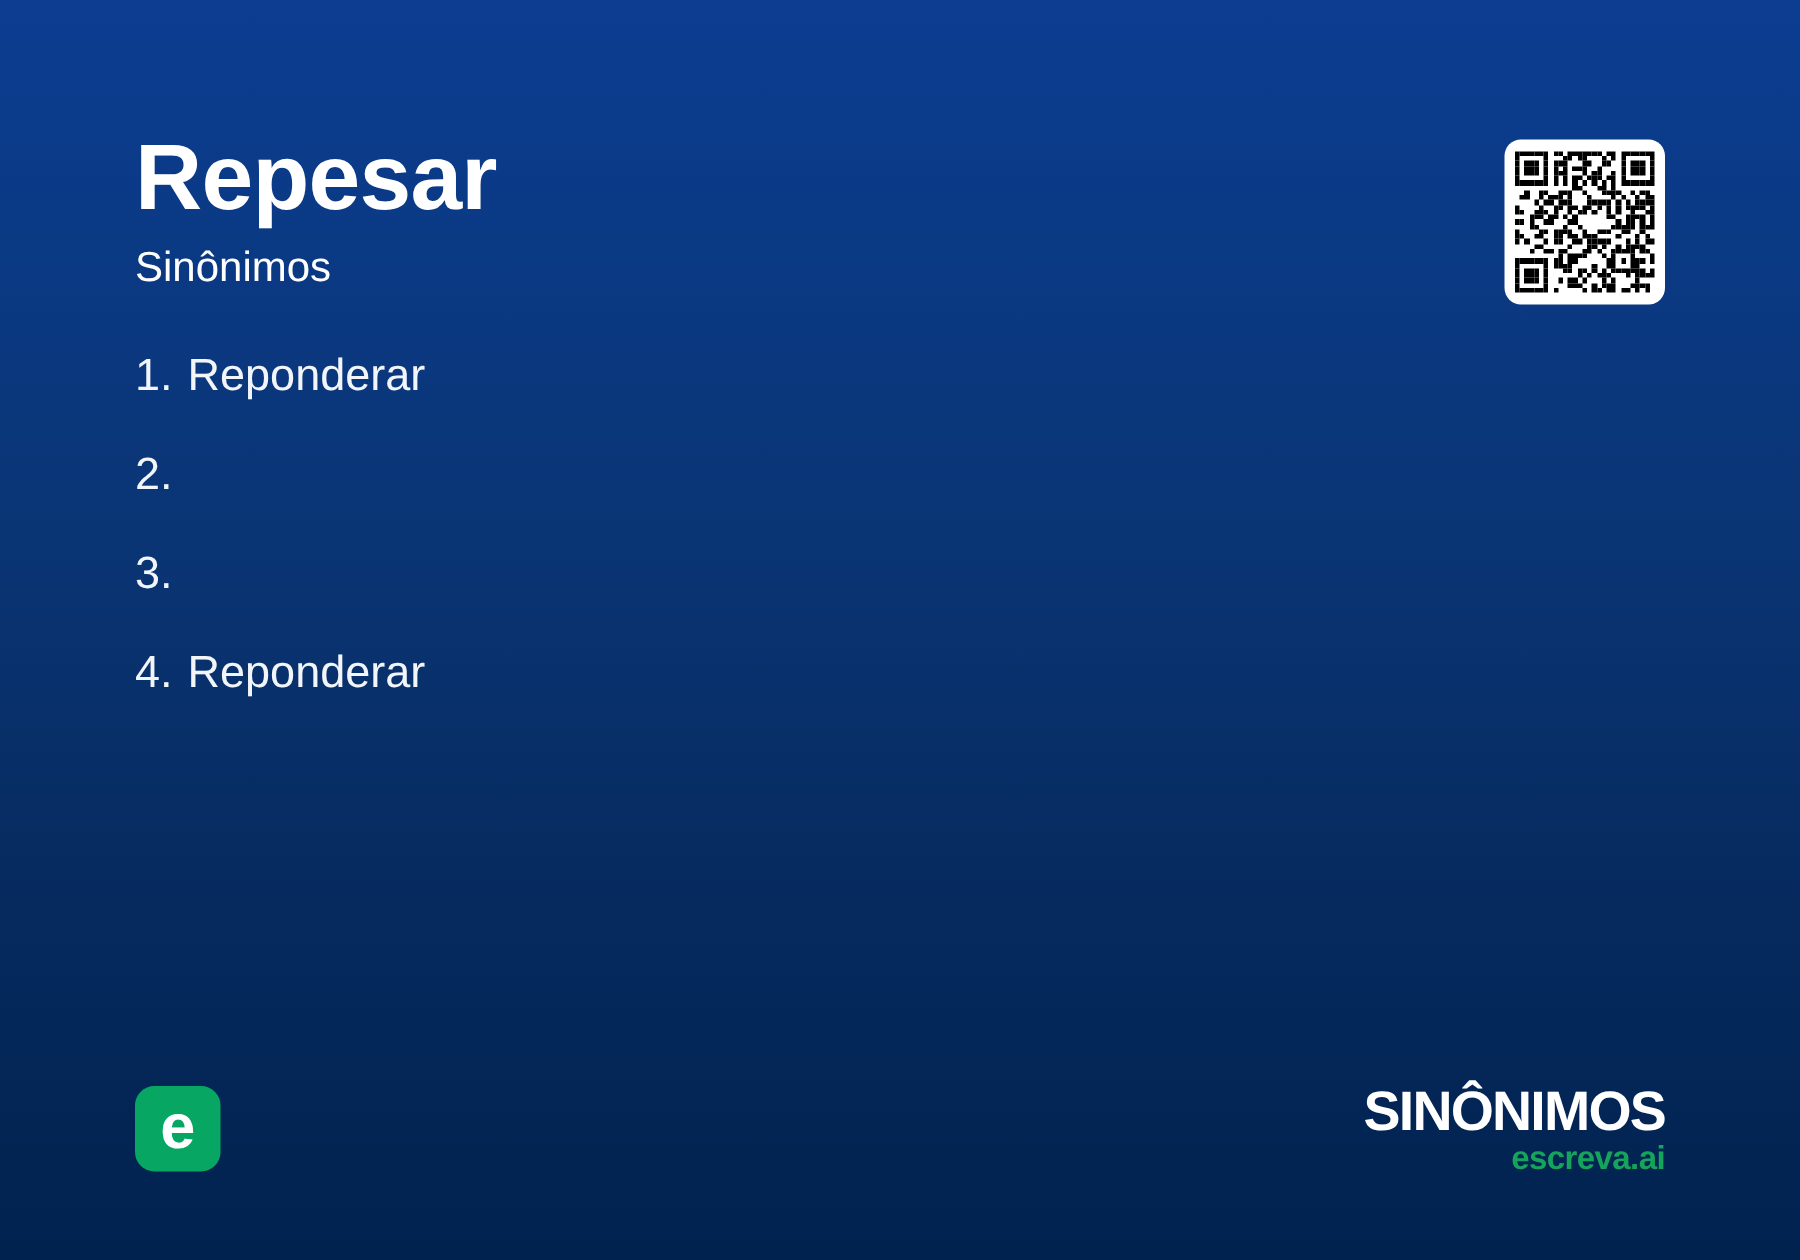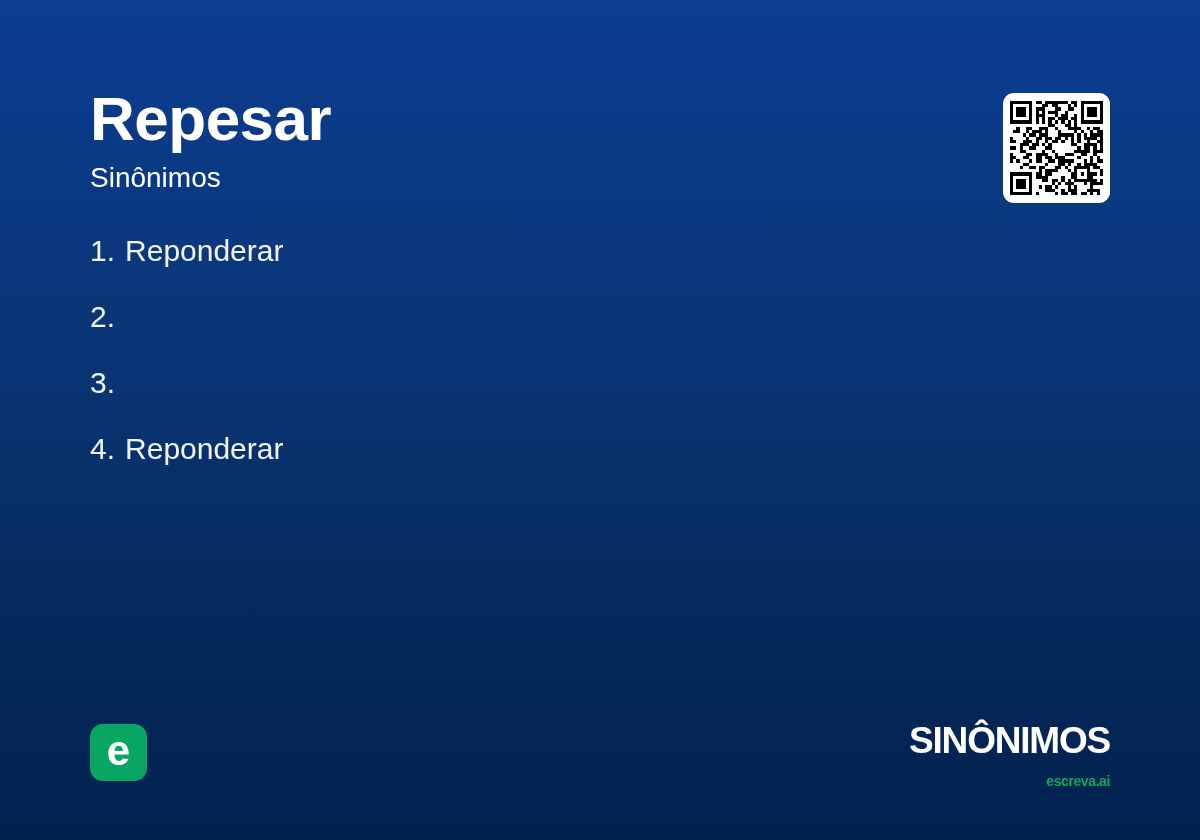--- a/index.html
+++ b/index.html
@@ -122,27 +122,27 @@
   }
   .brand-logo-main {
     font-size: 37px;
     font-weight: 700;
     color: #ffffff;
     letter-spacing: -1.2px;
     line-height: 1;
     display: block;
   }
   .brand-logo-sub {
-    font-size: 14px;
+    font-size: 22px;
     font-weight: 700;
     color: #16a45c;
     letter-spacing: -0.4px;
     line-height: 1;
     display: block;
-    margin-top: 15px;
+    margin-top: 2px;
   }
 </style>
 </head>
 <body>
 
 <div class="card">
 
   <div class="header">
     <h1 class="word-title">Repesar</h1>
     <div class="word-subtitle">Sinônimos</div>

